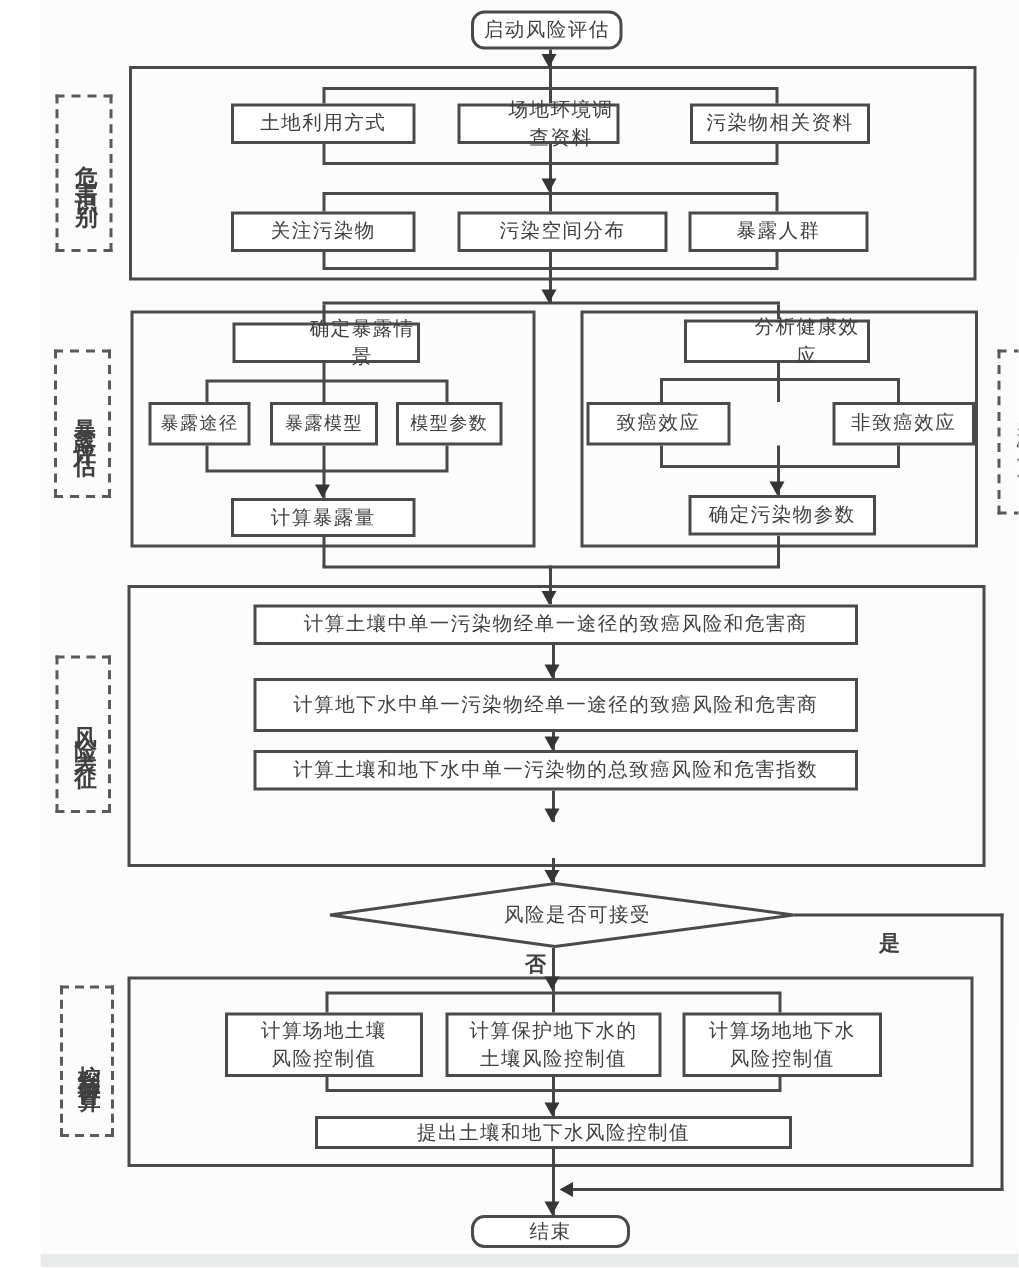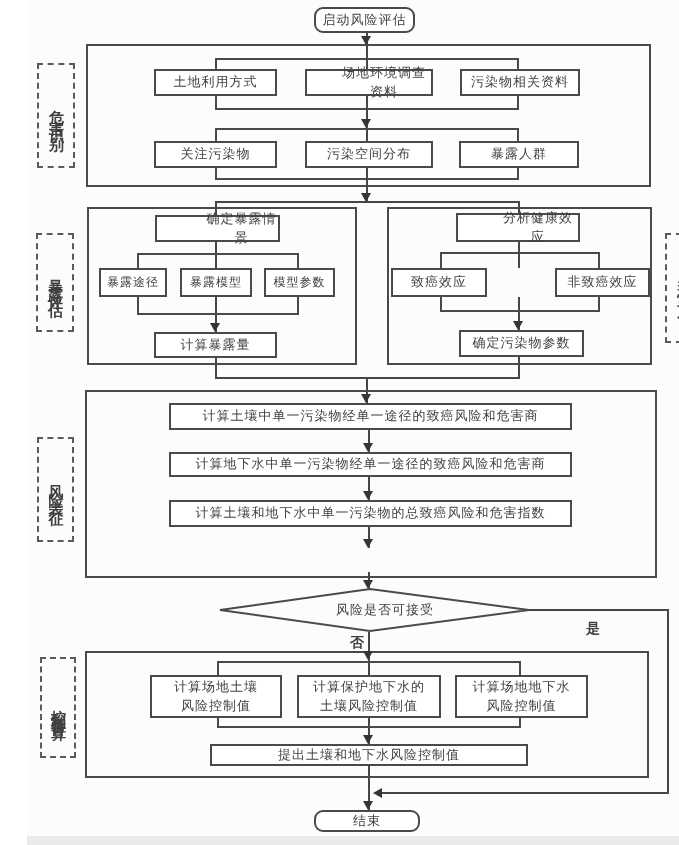--- a/index.html
+++ b/index.html
@@ -100,32 +100,32 @@
     <span>启动风险评估</span>
   </div>
 
   <div class="frame" style="left:59px;top:44px;width:565px;height:143px;"></div>
   <div class="vlabel" style="left:10px;top:63px;width:38px;height:105px;letter-spacing:9px;">危害识别</div>
 
   <div class="bus" style="left:188px;top:58px;width:304px;height:52px;"></div>
   <div class="box" style="left:127px;top:69px;width:123px;height:27px;">
     <span>土地利用方式</span>
   </div>
-  <div class="box" style="left:278px;top:69px;width:128px;height:27px;padding-left:30px;">
+  <div class="box" style="left:278px;top:69px;width:108px;height:27px;padding-left:30px;">
     <span>场地环境调查资料</span>
   </div>
   <div class="box" style="left:433px;top:69px;width:120px;height:27px;">
     <span>污染物相关资料</span>
   </div>
 
   <div class="bus" style="left:188px;top:128px;width:304px;height:52px;"></div>
   <div class="box" style="left:127px;top:141px;width:123px;height:27px;">
     <span>关注污染物</span>
   </div>
-  <div class="box" style="left:278px;top:141px;width:128px;height:27px;">
+  <div class="box" style="left:278px;top:141px;width:140px;height:27px;">
     <span>污染空间分布</span>
   </div>
   <div class="box" style="left:432px;top:141px;width:120px;height:27px;">
     <span>暴露人群</span>
   </div>
 
   <div class="frame" style="left:60px;top:207px;width:270px;height:158px;"></div>
   <div class="vlabel" style="left:9px;top:233px;width:38px;height:99px;letter-spacing:8px;">暴露评估</div>
 
   <div class="box" style="left:128px;top:215px;width:125px;height:27px;padding-left:48px;">
@@ -161,21 +161,21 @@
   <div class="box" style="left:432px;top:330px;width:125px;height:27px;">
     <span>确定污染物参数</span>
   </div>
 
   <div class="frame" style="left:58px;top:390px;width:572px;height:188px;"></div>
   <div class="vlabel" style="left:10px;top:437px;width:37px;height:105px;letter-spacing:9px;">风险表征</div>
 
   <div class="box" style="left:142px;top:403px;width:403px;height:27px;">
     <span>计算土壤中单一污染物经单一途径的致癌风险和危害商</span>
   </div>
-  <div class="box" style="left:142px;top:452px;width:403px;height:25px;">
+  <div class="box" style="left:142px;top:452px;width:403px;height:36px;">
     <span>计算地下水中单一污染物经单一途径的致癌风险和危害商</span>
   </div>
   <div class="box" style="left:142px;top:500px;width:403px;height:27px;">
     <span>计算土壤和地下水中单一污染物的总致癌风险和危害指数</span>
   </div>
 
   <svg class="diamond-svg" style="left:190px;top:586px;" width="315" height="48" viewBox="0 0 315 48">
     <polygon points="3,24 153,3 312,24 153,45" fill="#fcfcfc" stroke="#4a4a4a" stroke-width="2"></polygon>
   </svg>
   <div class="dtext" style="left:287px;top:601px;width:120px;">风险是否可接受</div>

